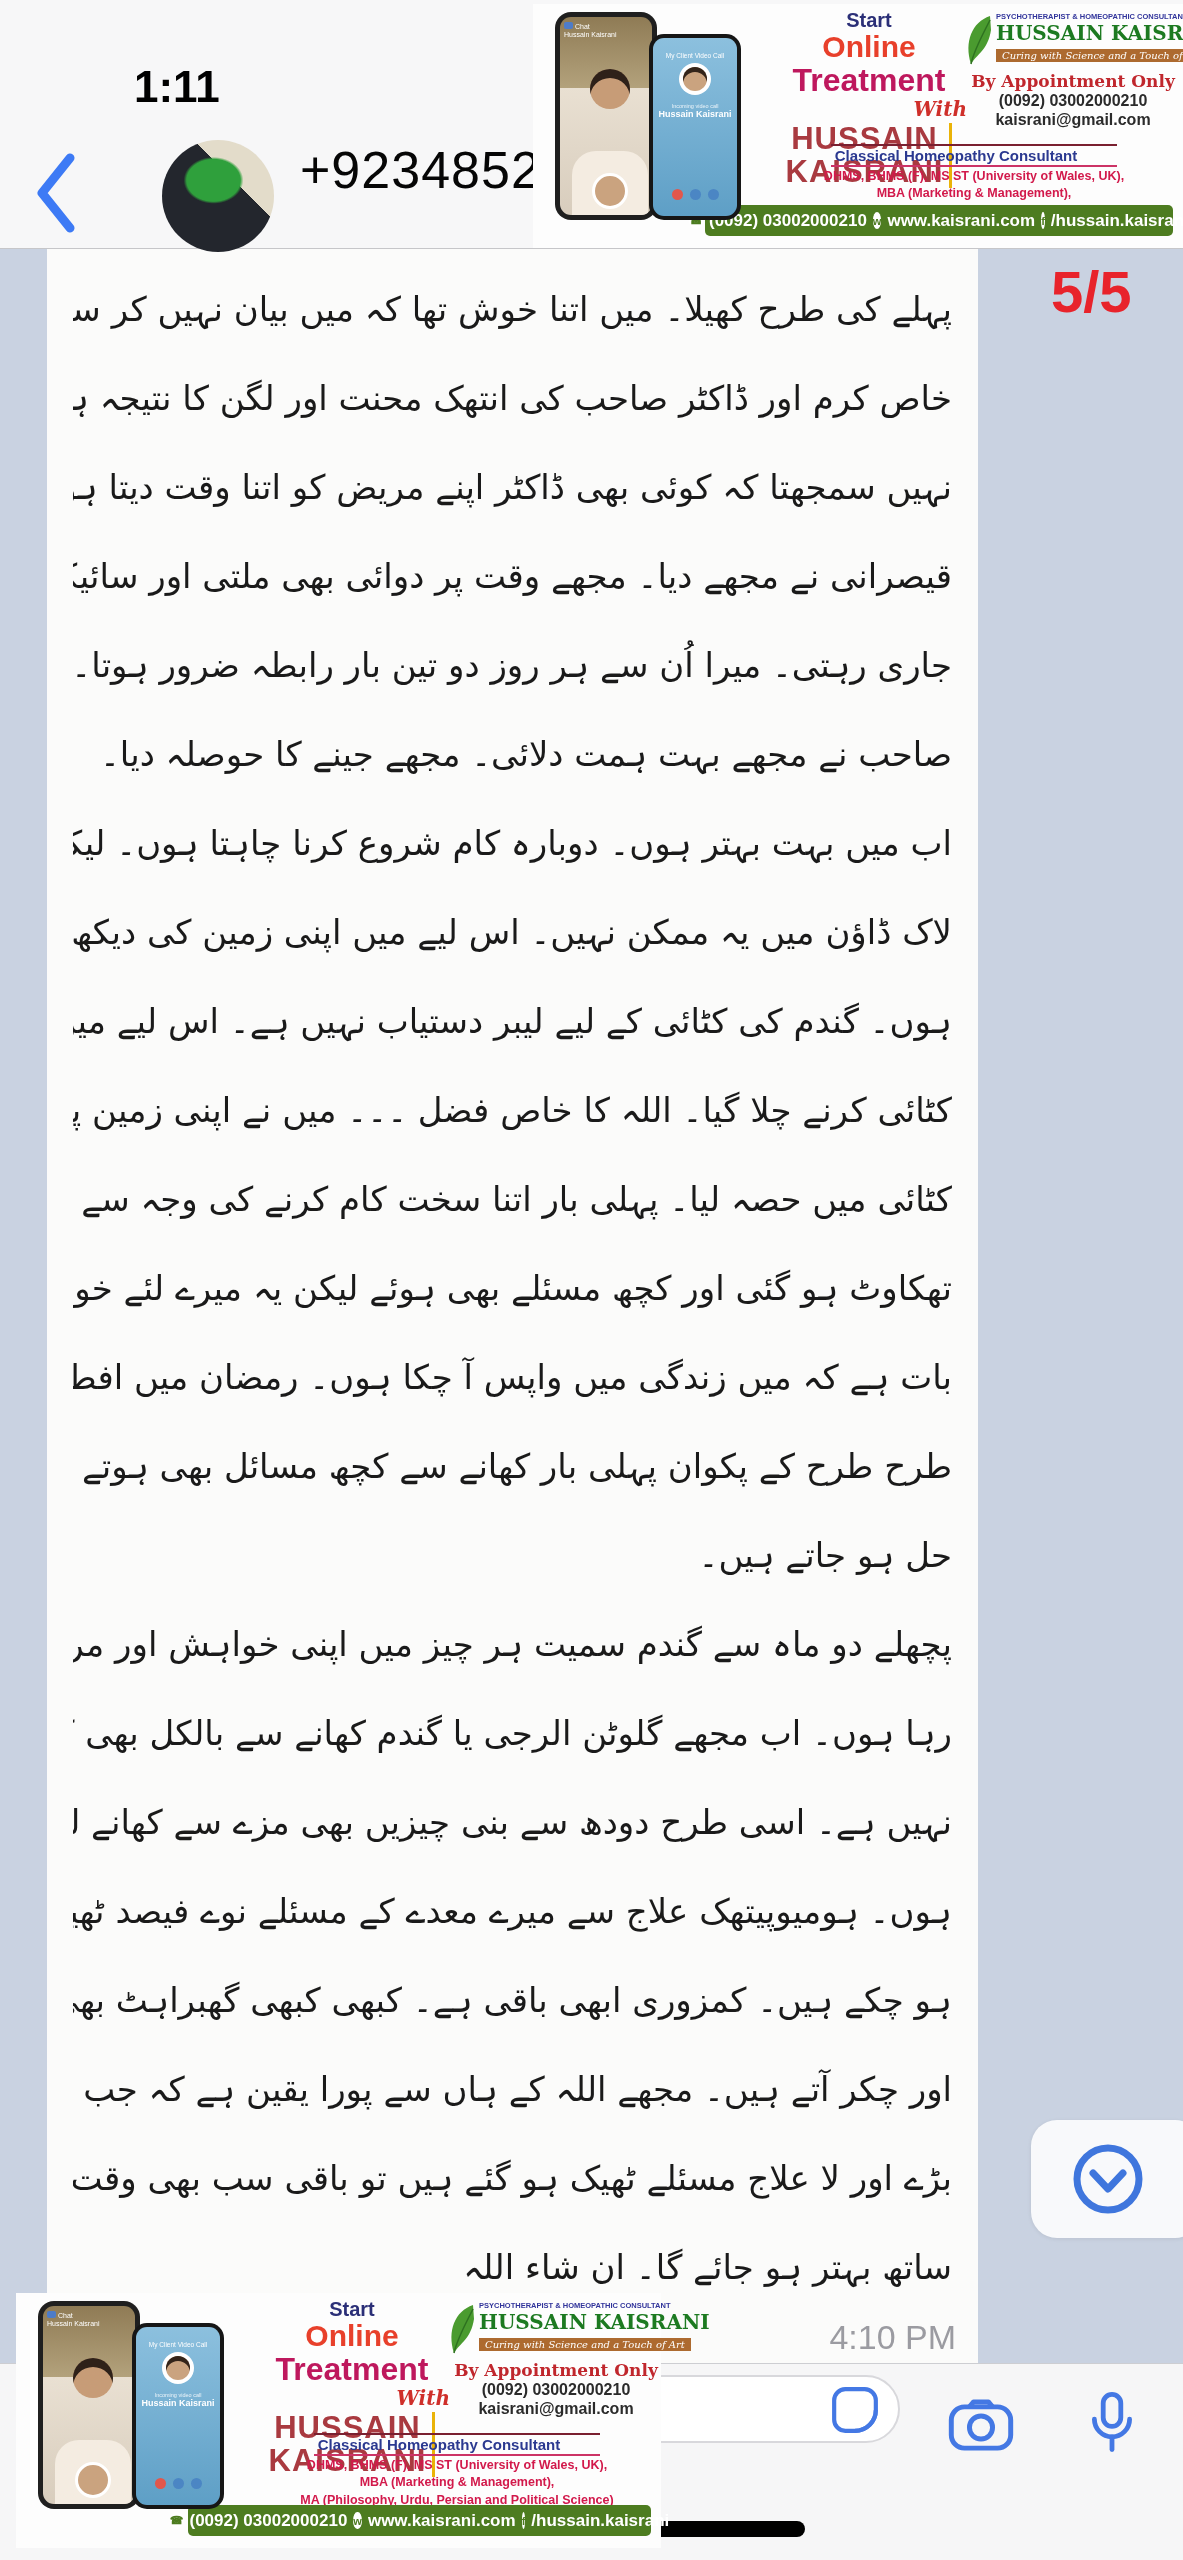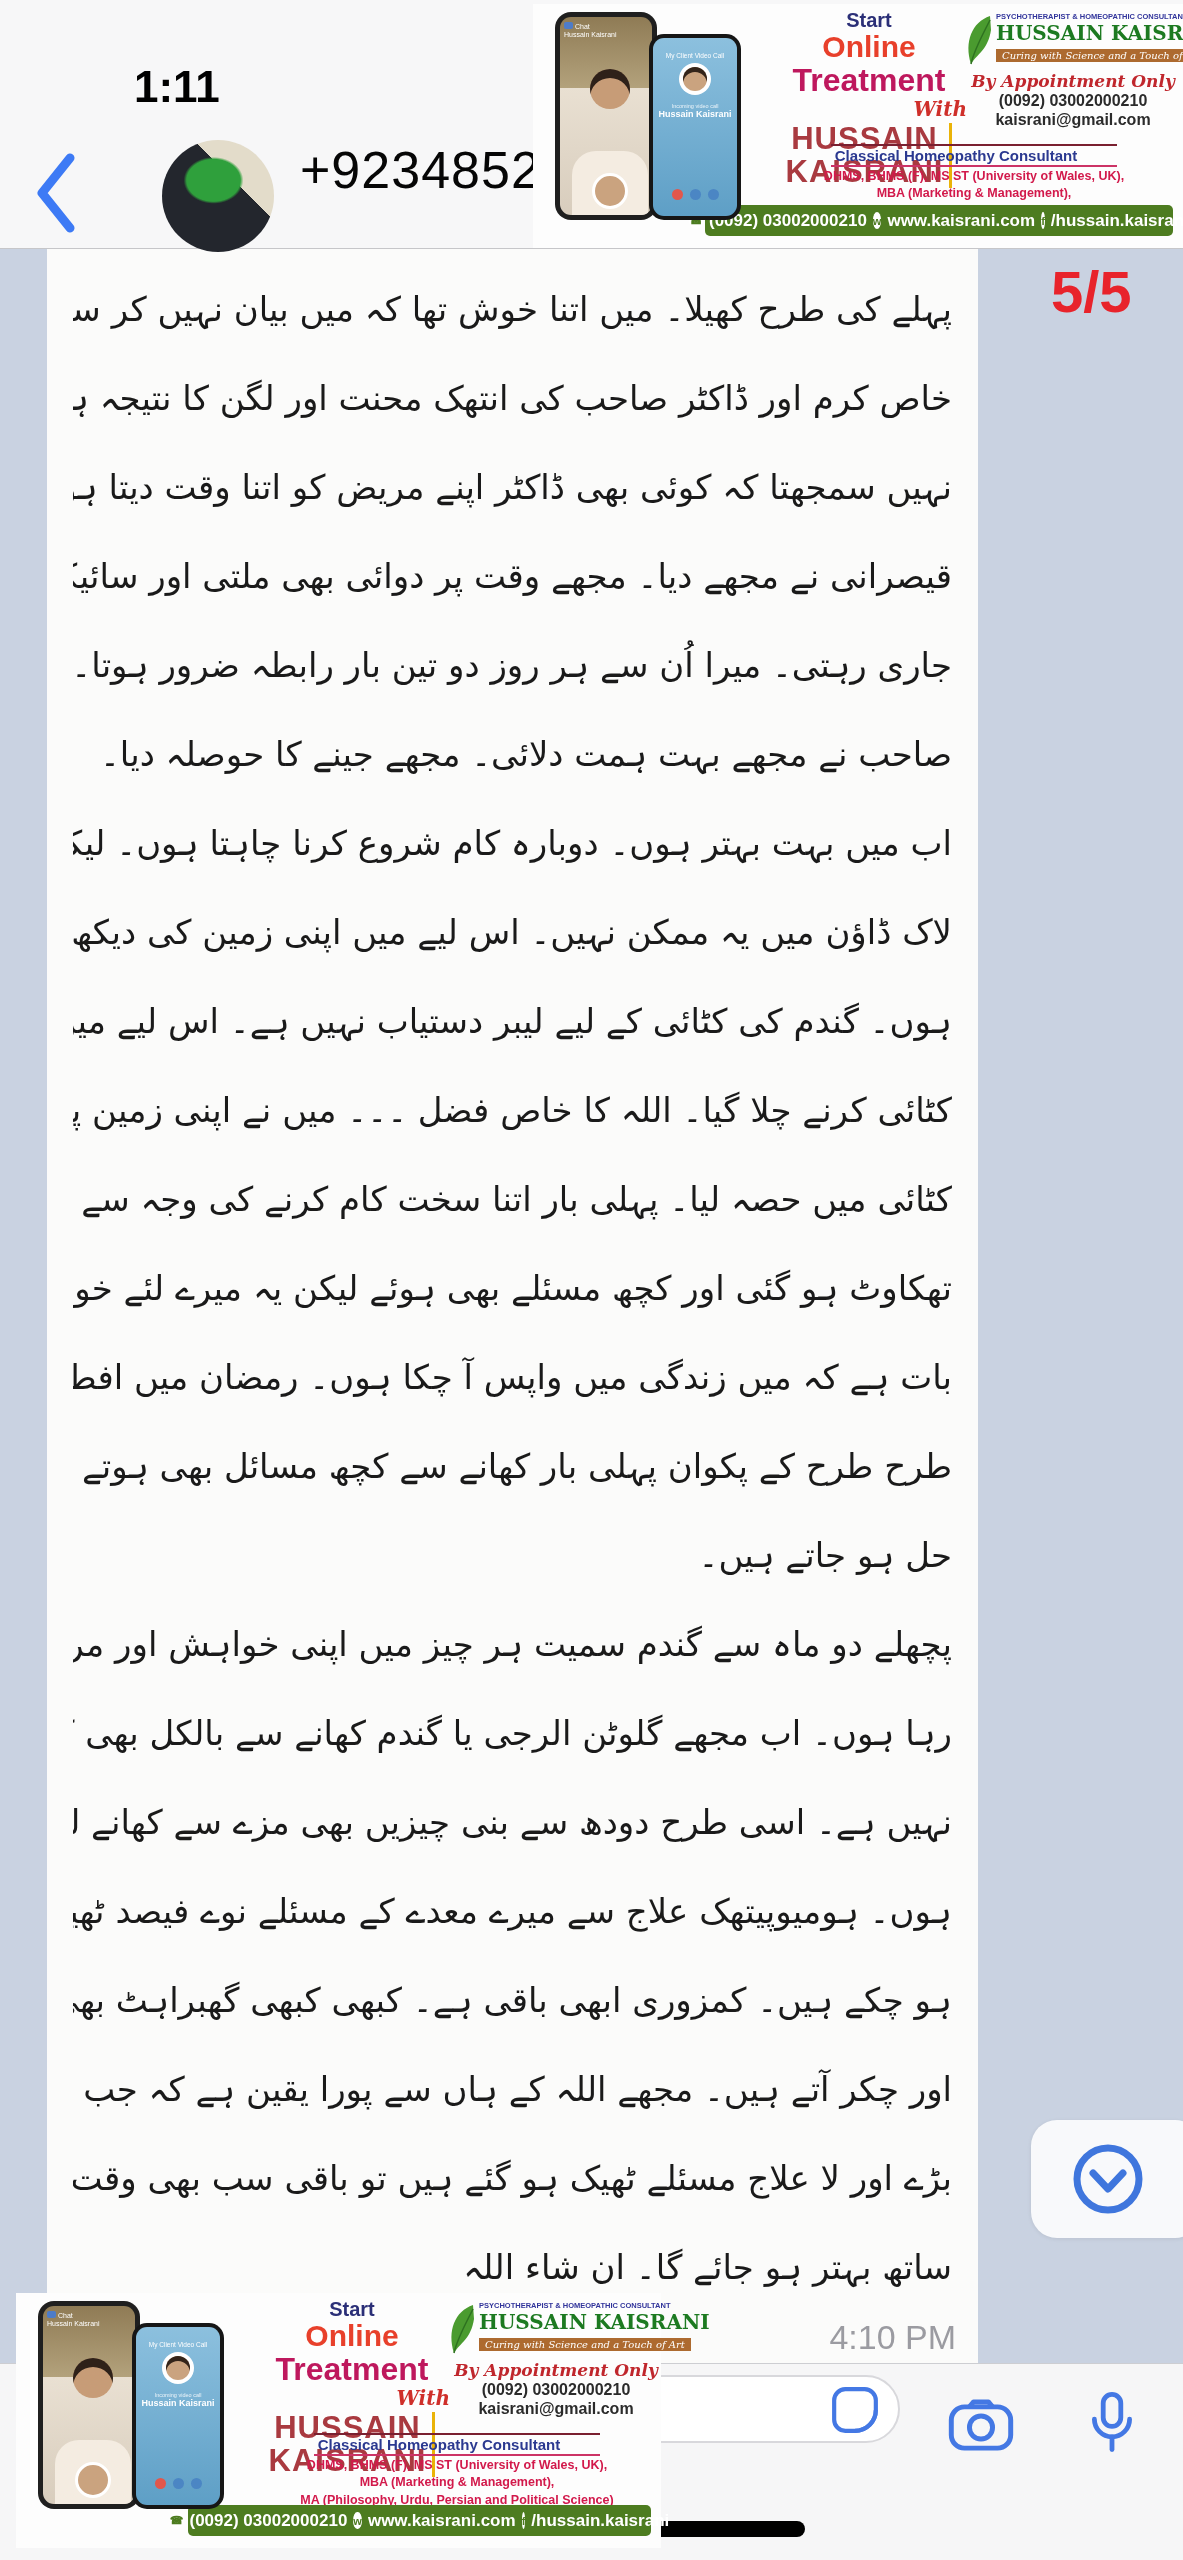--- a/index.html
+++ b/index.html
@@ -85,21 +85,21 @@
                  border-top:2px solid #7a2030; border-bottom:2px solid #cc3366; padding:1px 40px 1px 4px; }
   .t-degree { font-size:12.5px; font-weight:bold; color:#d2194b; line-height:1.3; margin-top:1px; }
 
   .b-right { position:absolute; left:433px; top:8px; width:214px; }
   .logo-row { position:relative; padding-left:30px; }
   .leaf-svg { position:absolute; left:-2px; top:2px; }
   .t-psy  { font-size:7.5px; font-weight:bold; color:#31349b; white-space:nowrap; }
   .t-hk   { font-size:20px; font-weight:bold; color:#1d7a21; font-family:"DejaVu Serif", serif; white-space:nowrap; }
   .t-tag  { display:inline-block; background:#ad6a2f; color:#fff; font-size:10px; font-style:italic;
             font-family:"DejaVu Serif", serif; padding:1px 6px; margin-top:1px; white-space:nowrap; }
-  .t-appt { font-size:17px; font-weight:bold; font-style:italic; color:#c0272d;
+  .t-appt { font-size:17px; font-weight:bold; color:#c0272d;
             font-family:"DejaVu Serif", serif; margin-top:8px; text-align:center; }
   .t-bphone, .t-bemail { font-size:16px; font-weight:bold; color:#2b2b2b; text-align:center; line-height:1.2; }
 
   .b-strip {
     position:absolute; left:172px; right:10px; bottom:12px; height:31px; background:#4d7c20;
     border-radius:5px; display:flex; align-items:center; justify-content:center; gap:6px;
     color:#fff; font-weight:bold; font-size:17px; white-space:nowrap;
   }
   .strip-ico { display:inline-flex; width:17px; height:17px; border-radius:50%; background:#fff;
                color:#4d7c20; font-size:11px; font-weight:bold; align-items:center; justify-content:center; }

